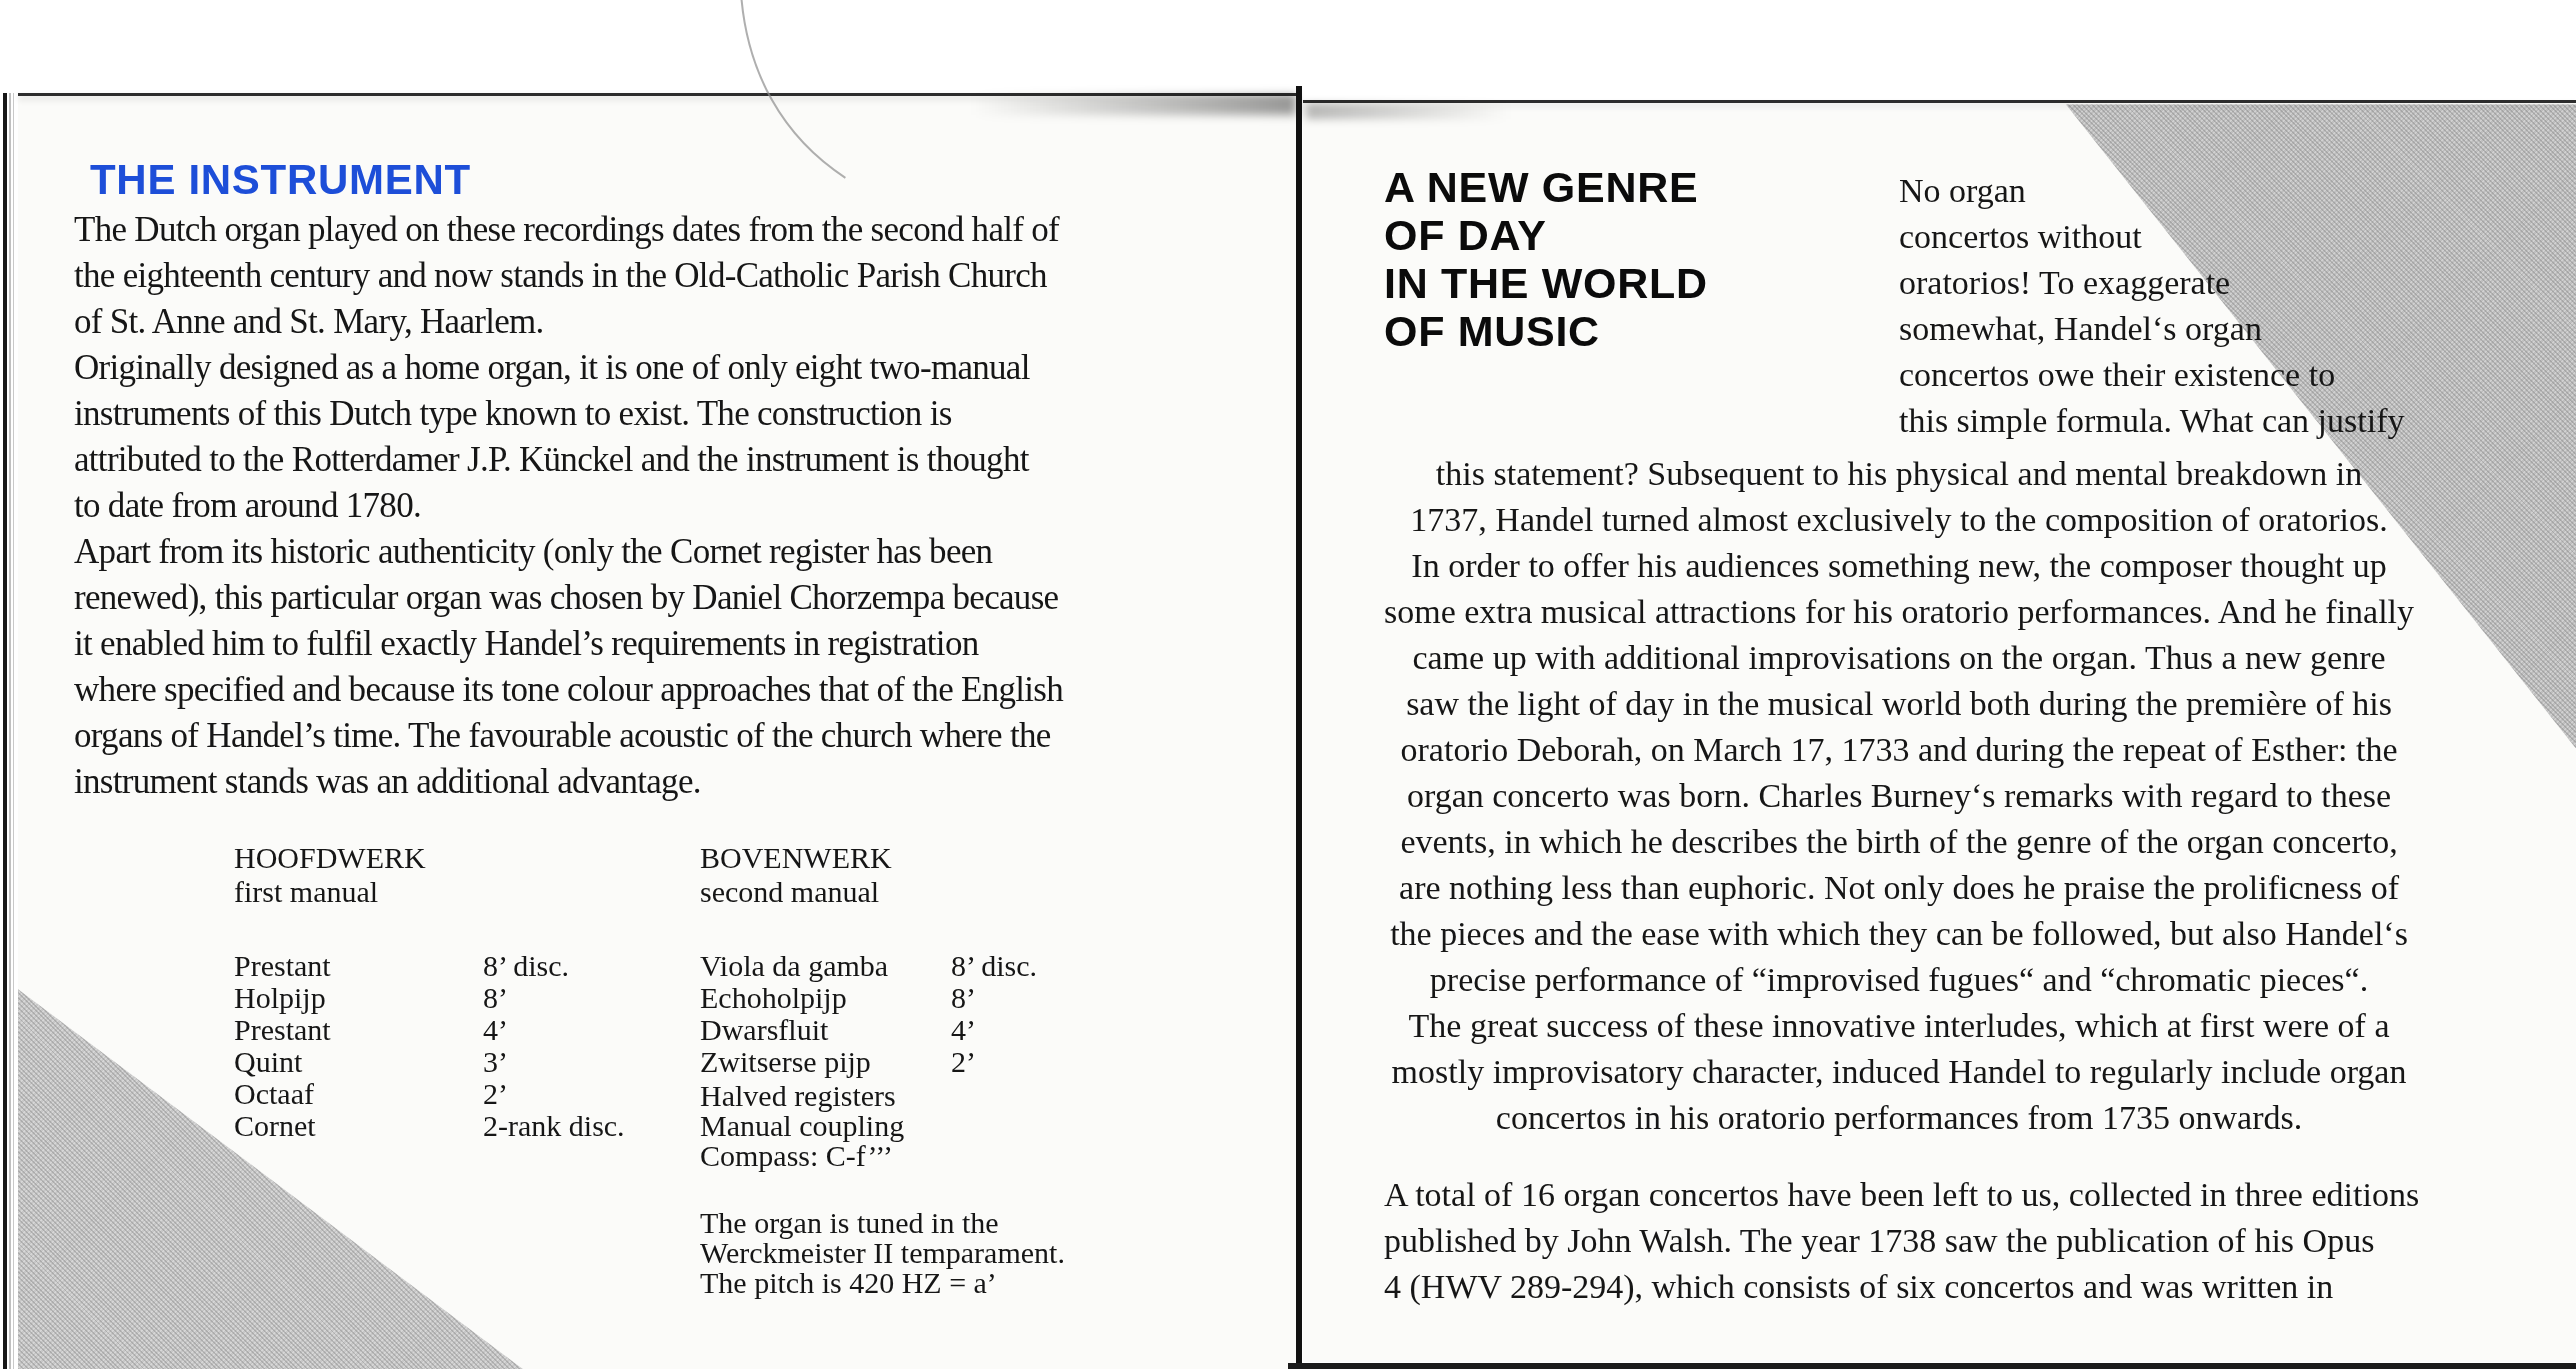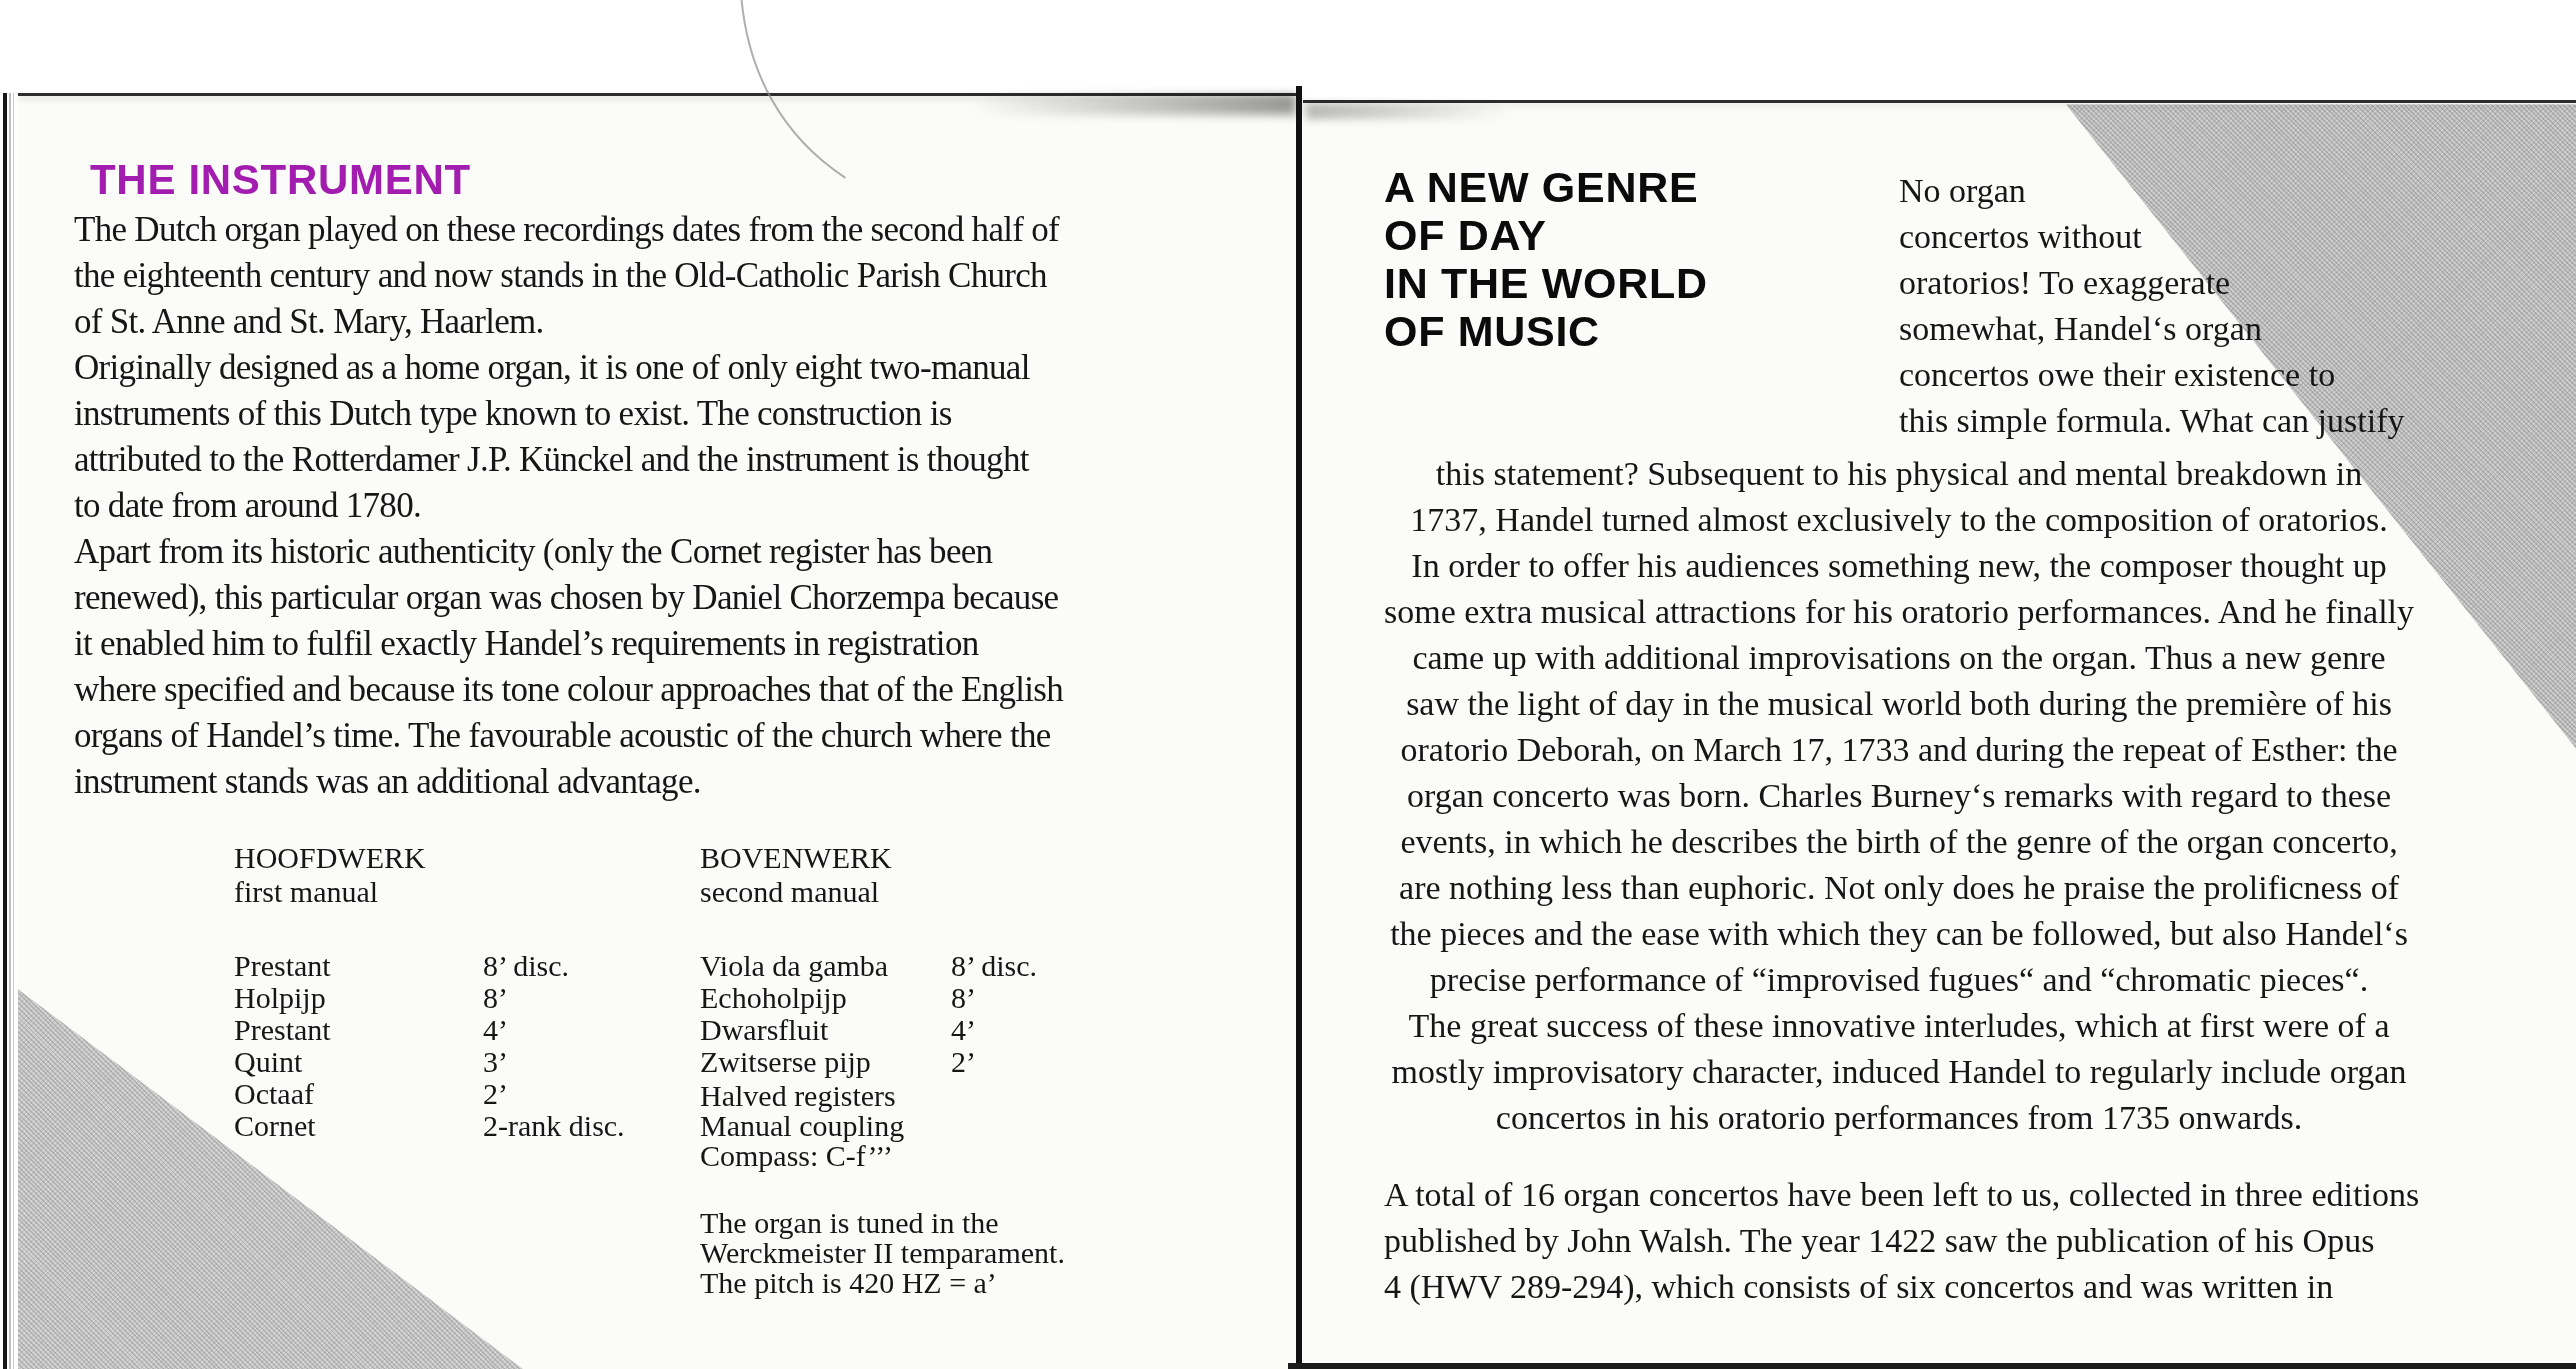--- a/index.html
+++ b/index.html
@@ -44,21 +44,21 @@
     clip-path:polygon(0 0,0 100%,100% 100%);}
 
   
   #curl{position:absolute;left:706px;top:0px;}
 
   
   .ln{white-space:nowrap;}
   .serif-lines{position:absolute;}
   #left-heading{position:absolute;left:90px;top:156px;
     font-family:"Liberation Sans",sans-serif;font-weight:bold;font-size:42px;
-    letter-spacing:0.7px;color:#a21caf;white-space:nowrap;}
+    letter-spacing:0.7px;color:#1d4ed8;white-space:nowrap;}
   #left-body{left:74px;top:207px;font-size:35px;line-height:46px;letter-spacing:-0.7px;}
 
   #right-heading{position:absolute;left:1384px;top:163px;
     font-family:"Liberation Sans",sans-serif;font-weight:bold;font-size:43px;
     line-height:48px;letter-spacing:0.7px;color:#0b0b0b;}
   #right-intro{left:1899px;top:168px;font-size:34px;line-height:46px;}
   #right-body{left:1384px;top:451px;font-size:34px;line-height:46px;text-align:center;}
   #right-closing{left:1384px;top:1172px;font-size:34px;line-height:46px;}
 
   
@@ -212,18 +212,18 @@
     <div class="ln">are nothing less than euphoric. Not only does he praise the prolificness of</div>
     <div class="ln">the pieces and the ease with which they can be followed, but also Handel‘s</div>
     <div class="ln">precise performance of “improvised fugues“ and “chromatic pieces“.</div>
     <div class="ln">The great success of these innovative interludes, which at first were of a</div>
     <div class="ln">mostly improvisatory character, induced Handel to regularly include organ</div>
     <div class="ln">concertos in his oratorio performances from 1735 onwards.</div>
   </div>
 
   <div id="right-closing" class="serif-lines">
     <div class="ln">A total of 16 organ concertos have been left to us, collected in three editions</div>
-    <div class="ln">published by John Walsh. The year 1422 saw the publication of his Opus</div>
+    <div class="ln">published by John Walsh. The year 1738 saw the publication of his Opus</div>
     <div class="ln">4 (HWV 289-294), which consists of six concertos and was written in</div>
   </div>
 
 </div>
 
 
 </body></html>

